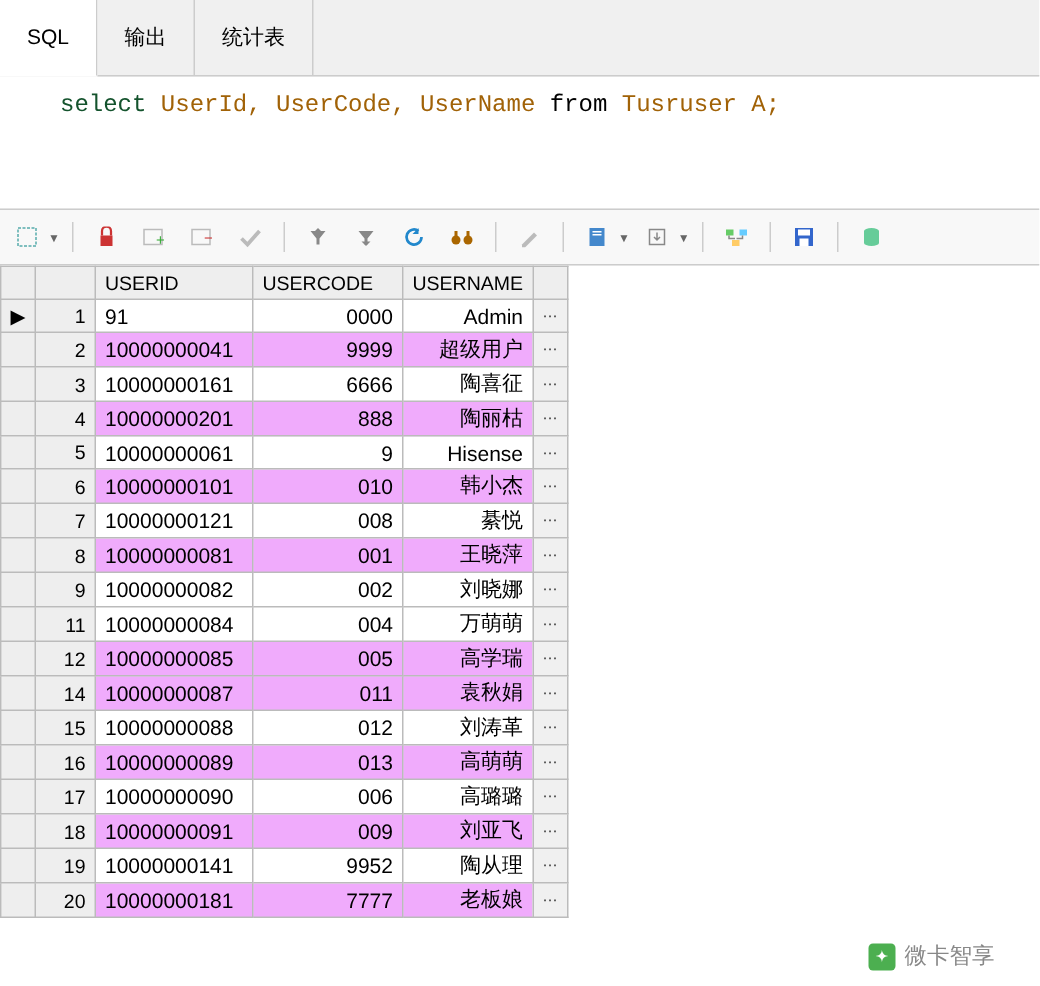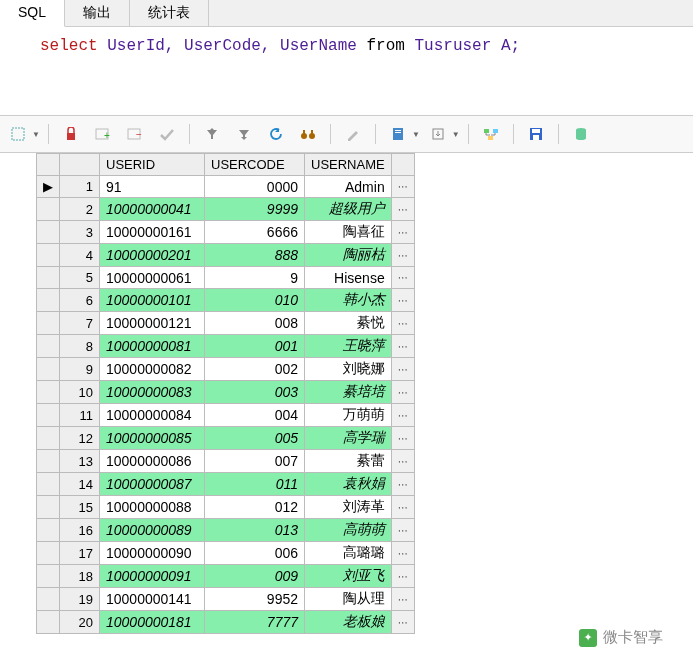--- a/index.html
+++ b/index.html
@@ -1,38 +1,38 @@
 <!DOCTYPE html>
 <html><head>
 <meta charset="utf-8">
 <style>
 * { margin: 0; padding: 0; box-sizing: border-box; }
 body { font-family: Tahoma, Arial, sans-serif; font-size: 13px; background: #fff; color: #000; }
 
 .tabs { display: flex; border-bottom: 1px solid #ccc; background: #f0f0f0; }
-.tab { padding: 4px 18px; border-right: 1px solid #ccc; background: #f0f0f0; cursor: pointer; font-size: 14px; }
+.tab { padding: 16px 18px; border-right: 1px solid #ccc; background: #f0f0f0; cursor: pointer; font-size: 14px; }
 .tab.active { background: #fff; border-bottom: 1px solid #fff; margin-bottom: -1px; }
 
 .sql-area { padding: 10px 20px 60px 40px; font-family: "Courier New", monospace; font-size: 16px; }
-.kw { color: #b91c1c; }
-.ident { color: #4c1d95; }
+.kw { color: #14532d; }
+.ident { color: #a16207; }
 .kw2 { color: #000000; }
 
 .toolbar { display: flex; align-items: center; gap: 4px; padding: 6px 4px; border-top: 1px solid #ccc; border-bottom: 1px solid #ccc; background: #f8f8f8; }
 .tbtn { width: 28px; height: 24px; display: flex; align-items: center; justify-content: center; cursor: pointer; border-radius: 2px; }
 .tsep { width: 1px; height: 20px; background: #ccc; margin: 0 4px; }
 .tarrow { font-size: 8px; color: #666; margin-left: -4px; }
 
-.grid-wrap { overflow: auto; margin-left: 36px; }
+.grid-wrap { overflow: auto; }
 table.grid { border-collapse: collapse; }
 table.grid th, table.grid td { border: 1px solid #bbb; padding: 2px 6px; height: 22px; background: #fff; }
 table.grid th { background: #eee; font-weight: normal; text-align: left; font-size: 13px; }
 table.grid td.rowhead { background: #eee; text-align: right; width: 40px; font-size: 13px; }
 table.grid td.rowmarker { background: #eee; width: 18px; text-align: center; }
-table.grid tr.alt td.cell { background: #86efac; font-style: italic; }
+table.grid tr.alt td.cell { background: #f0abfc; }
 table.grid td.cell { font-size: 14px; }
 table.grid td.userid { width: 105px; }
 table.grid td.usercode { text-align: right; width: 100px; }
 table.grid td.username { text-align: right; width: 85px; }
 table.grid td.ellip { width: 18px; text-align: center; color: #333; background: #f0f0f0; font-size: 10px; }
 
 .watermark { position: absolute; right: 30px; bottom: 10px; font-size: 15px; color: #888; display: flex; align-items: center; gap: 6px; }
 .wm-icon { width: 18px; height: 18px; border-radius: 3px; background: #4caf50; display: inline-flex; align-items: center; justify-content: center; color: #fff; font-size: 11px; }
 </style>
 </head>
@@ -235,52 +235,36 @@
           <td class="ellip">⋯</td>
         </tr>
         <tr>
           <td class="rowmarker"></td>
           <td class="rowhead">9</td>
           <td class="cell userid">10000000082</td>
           <td class="cell usercode">002</td>
           <td class="cell username">刘晓娜</td>
           <td class="ellip">⋯</td>
         </tr>
-        <tr class="alt">
-          <td class="rowmarker"></td>
-          <td class="rowhead">10</td>
-          <td class="cell userid">10000000083</td>
-          <td class="cell usercode">003</td>
-          <td class="cell username">綦培培</td>
-          <td class="ellip">⋯</td>
-        </tr>
         <tr>
           <td class="rowmarker"></td>
           <td class="rowhead">11</td>
           <td class="cell userid">10000000084</td>
           <td class="cell usercode">004</td>
           <td class="cell username">万萌萌</td>
           <td class="ellip">⋯</td>
         </tr>
         <tr class="alt">
           <td class="rowmarker"></td>
           <td class="rowhead">12</td>
           <td class="cell userid">10000000085</td>
           <td class="cell usercode">005</td>
           <td class="cell username">高学瑞</td>
           <td class="ellip">⋯</td>
         </tr>
-        <tr>
-          <td class="rowmarker"></td>
-          <td class="rowhead">13</td>
-          <td class="cell userid">10000000086</td>
-          <td class="cell usercode">007</td>
-          <td class="cell username">綦蕾</td>
-          <td class="ellip">⋯</td>
-        </tr>
         <tr class="alt">
           <td class="rowmarker"></td>
           <td class="rowhead">14</td>
           <td class="cell userid">10000000087</td>
           <td class="cell usercode">011</td>
           <td class="cell username">袁秋娟</td>
           <td class="ellip">⋯</td>
         </tr>
         <tr>
           <td class="rowmarker"></td>

